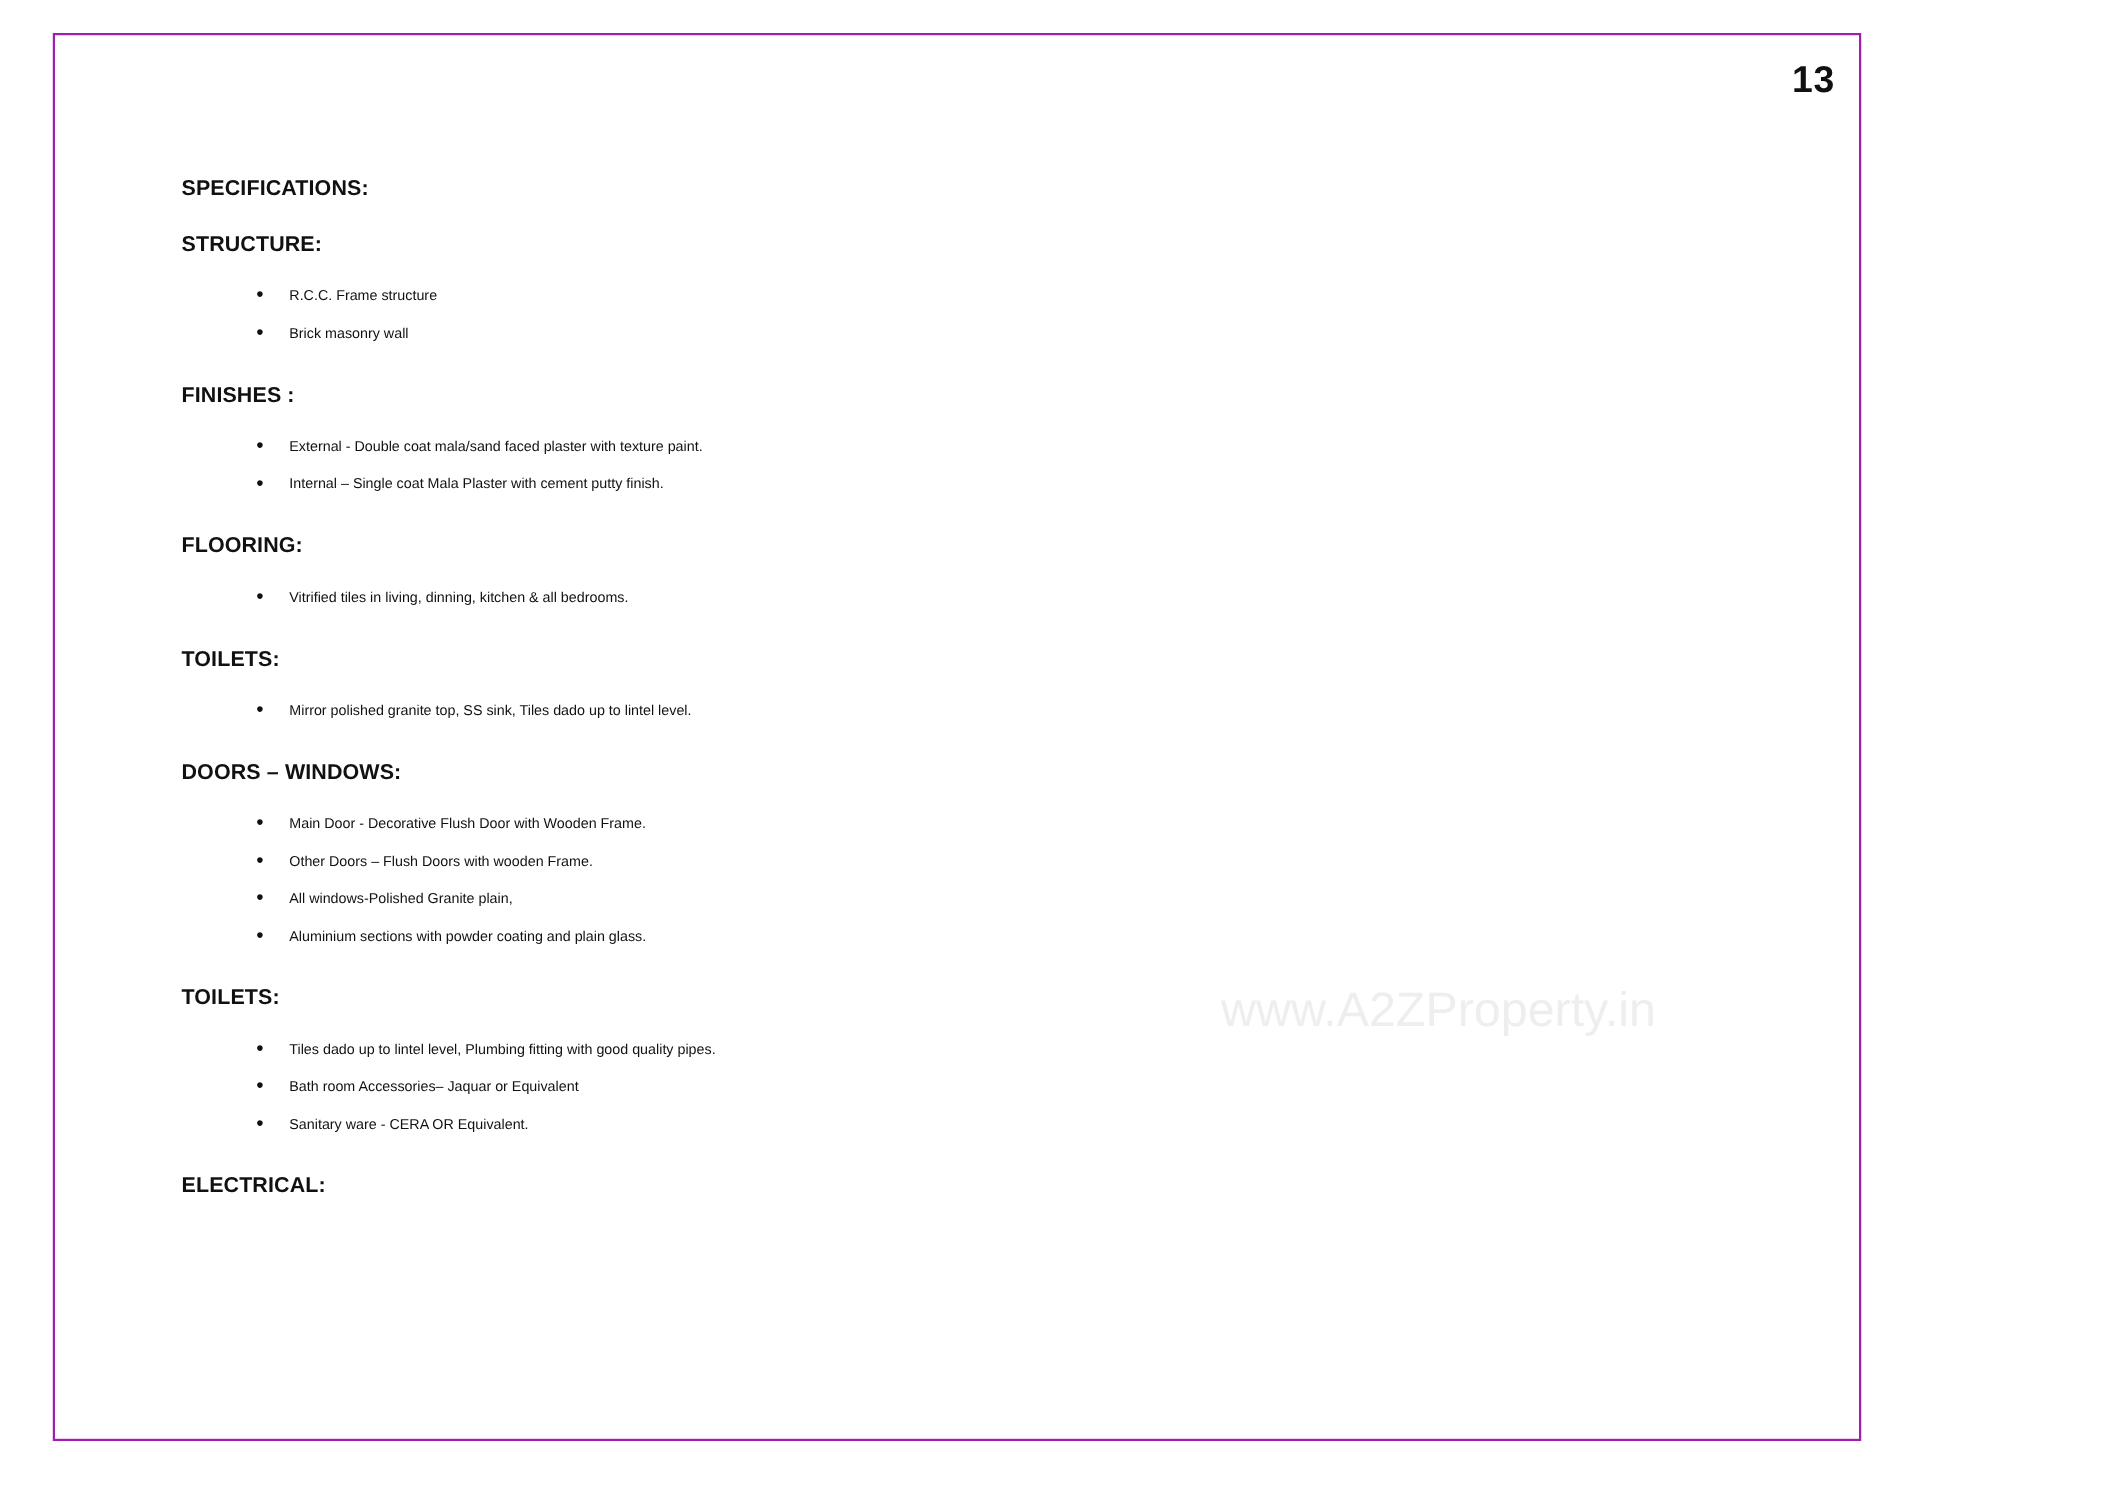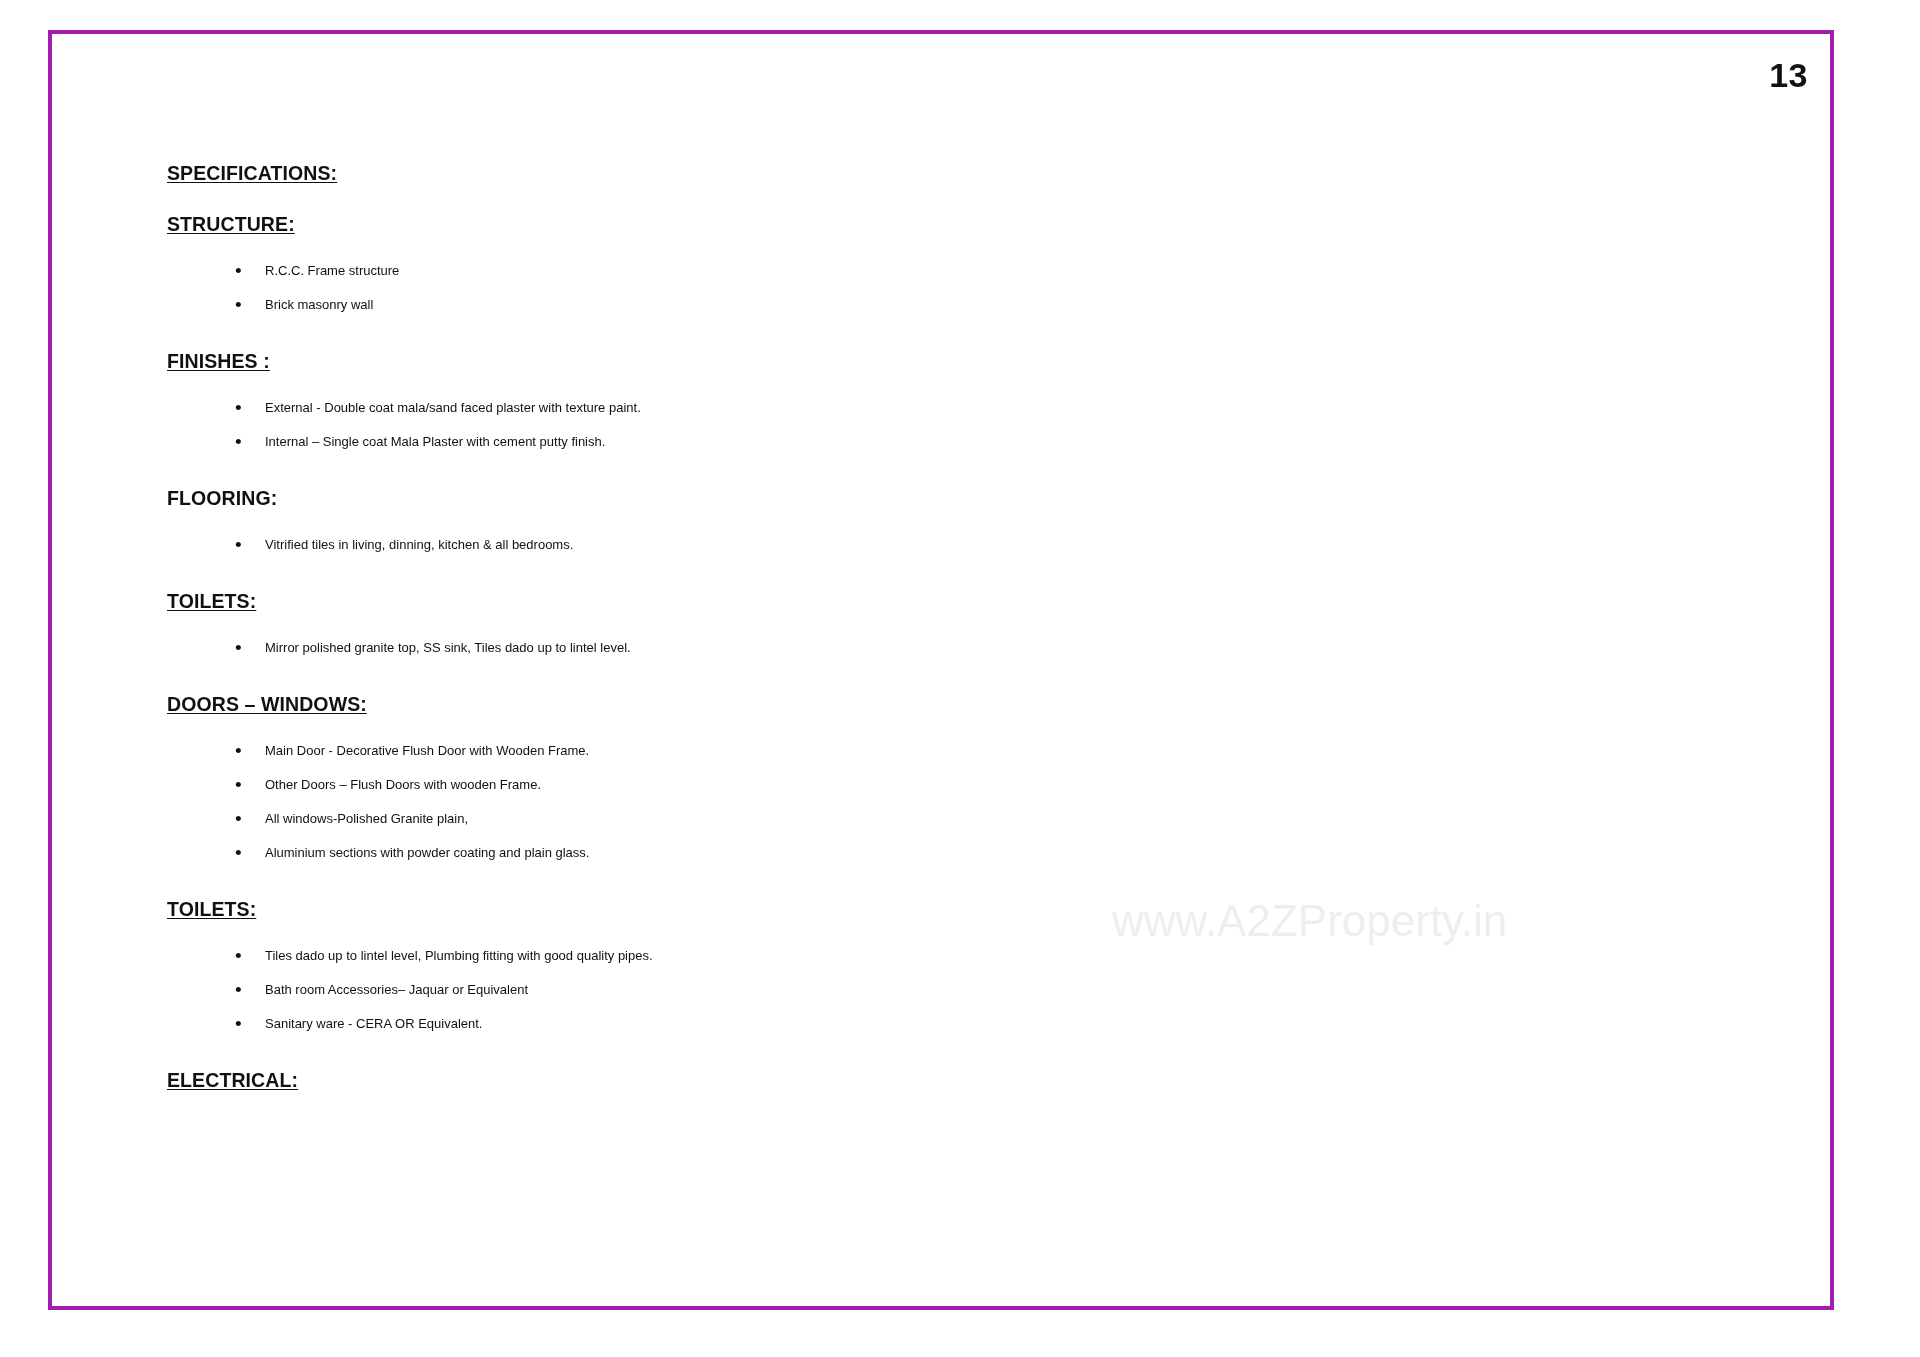--- a/index.html
+++ b/index.html
@@ -13,23 +13,23 @@
     font-family: "Liberation Sans", sans-serif;
     position: relative;
     overflow: hidden;
   }
 
   
   .page {
     position: absolute;
     left: 48px;
     top: 30px;
-    width: 1786px;
+    width: 1644px;
     height: 1280px;
-    border: 4px solid #a21caf;
+    border: 2px solid #a21caf;
     background: #ffffff;
     box-sizing: border-box;
     overflow: hidden;
   }
 
   
   .page-number {
     position: absolute;
     right: 22px;
     top: 22px;
@@ -49,21 +49,20 @@
   }
 
   .section-head {
     font-size: 19.5px;
     font-weight: bold;
     color: #111;
     margin: 0 0 0 0;
     letter-spacing: 0.1px;
   }
   .section-head .u {
-    text-decoration: underline;
     text-underline-offset: 2px;
     margin-top: 24px;
   }
   .section-block {
     margin-bottom: 10px;
   }
 
   ul.bullets {
     list-style: none;
     margin: 0;

